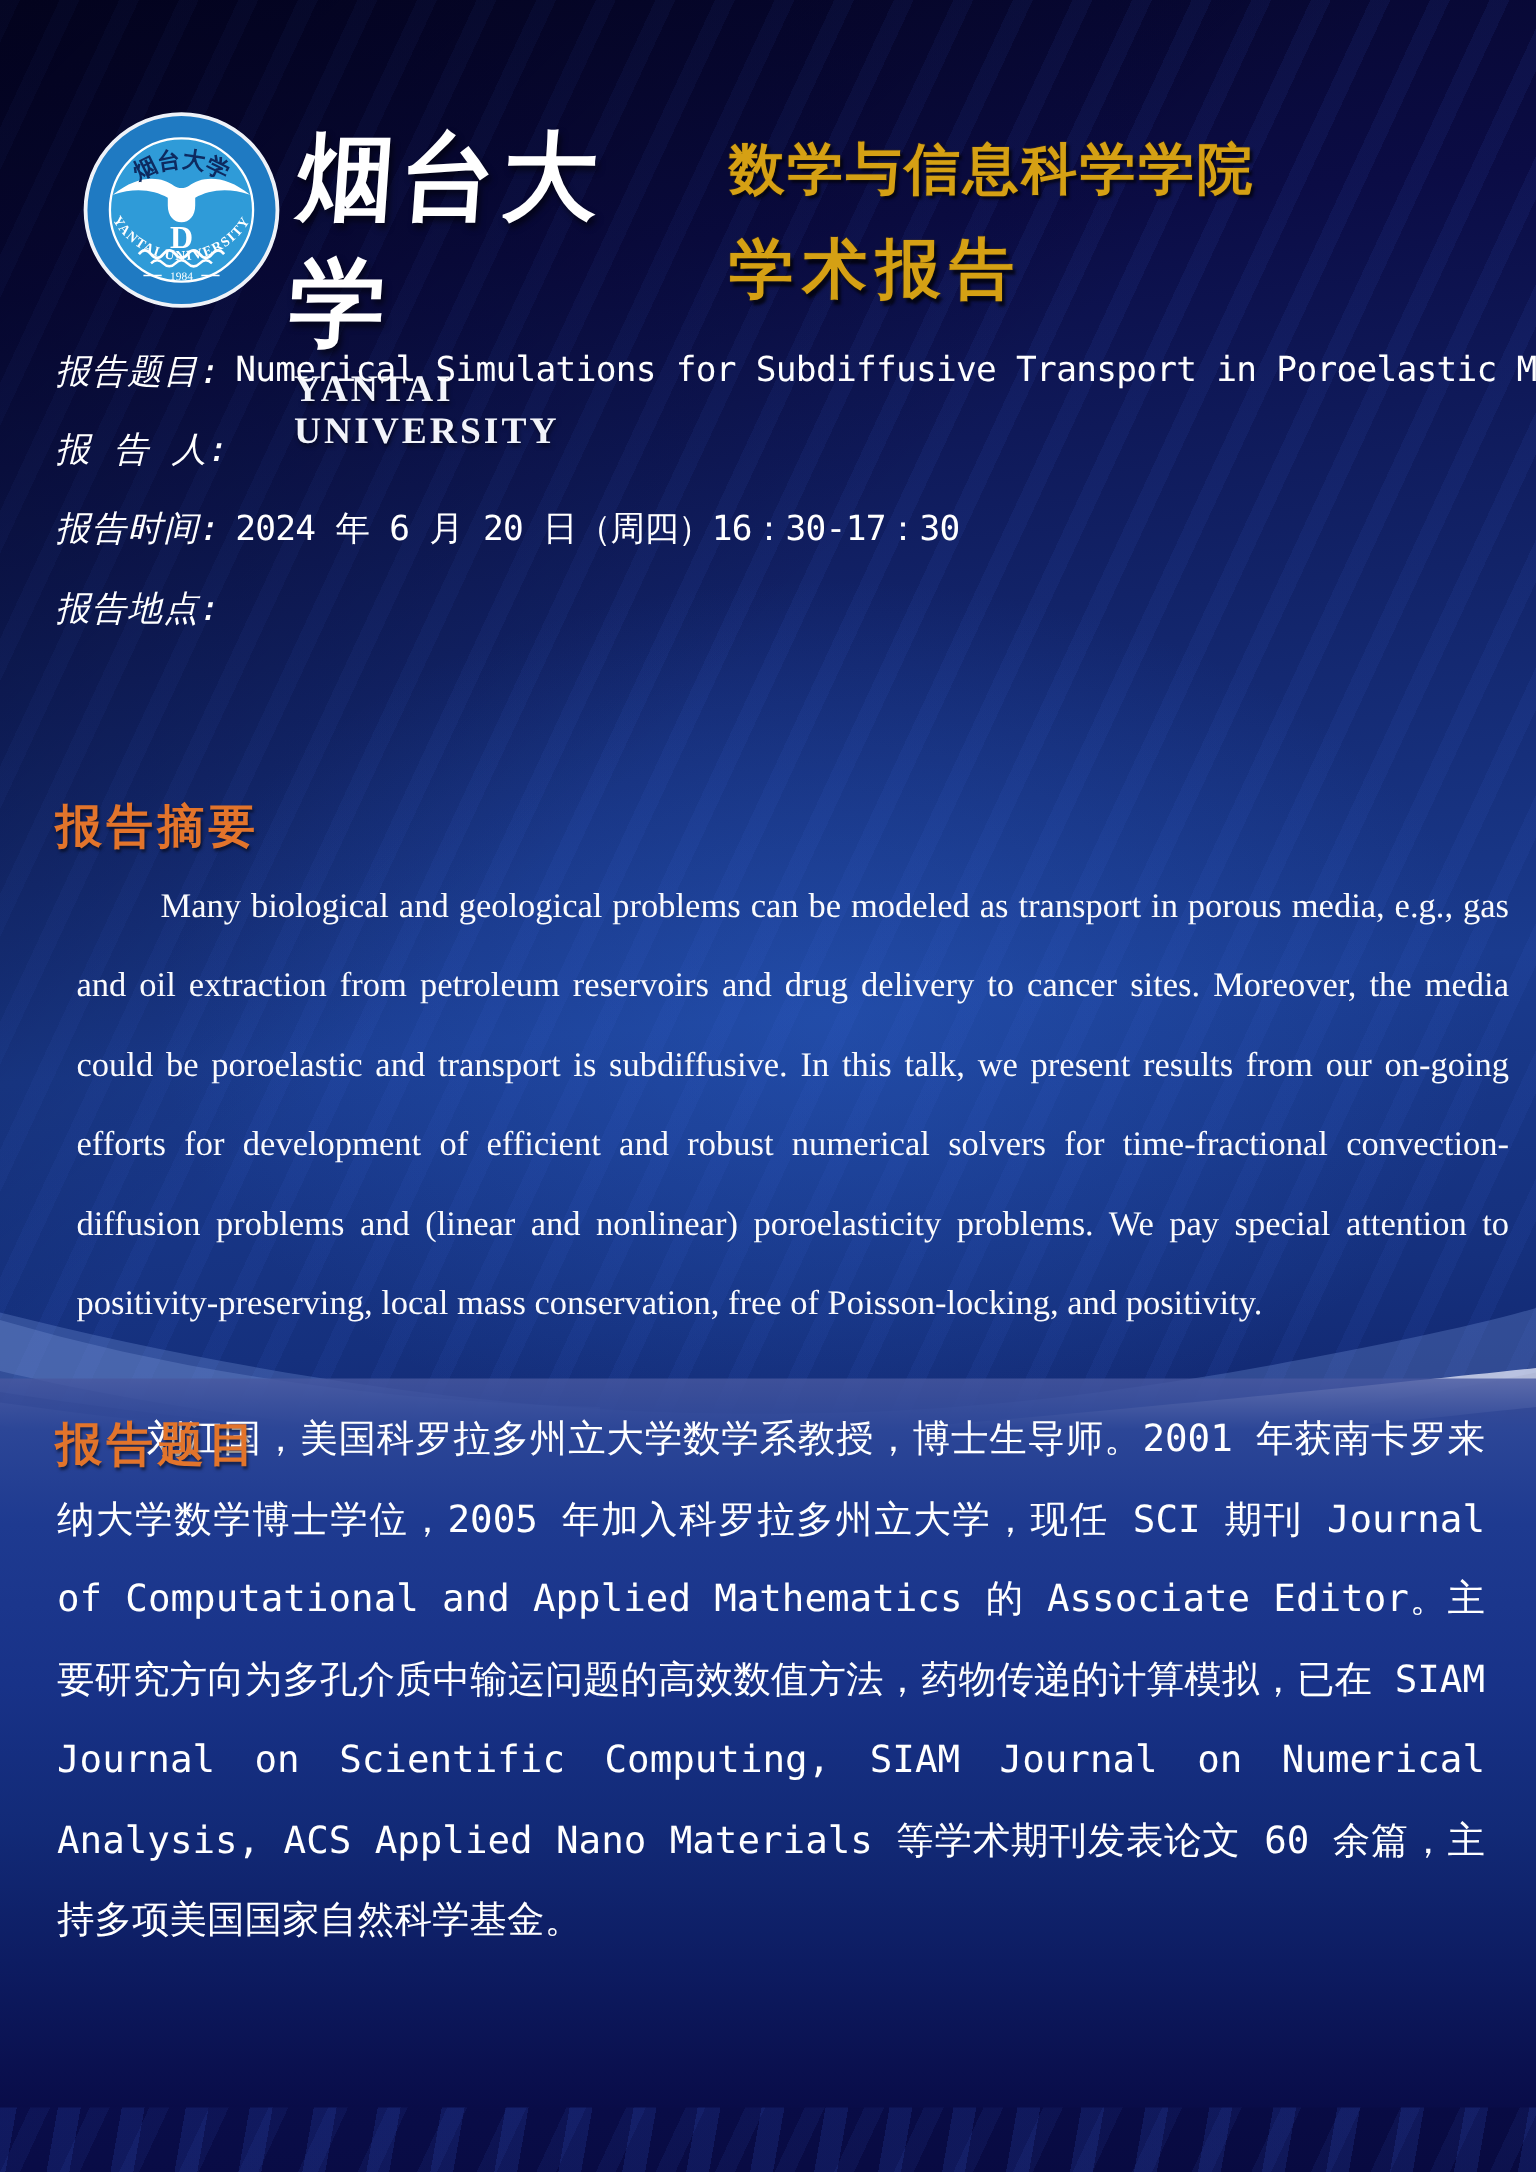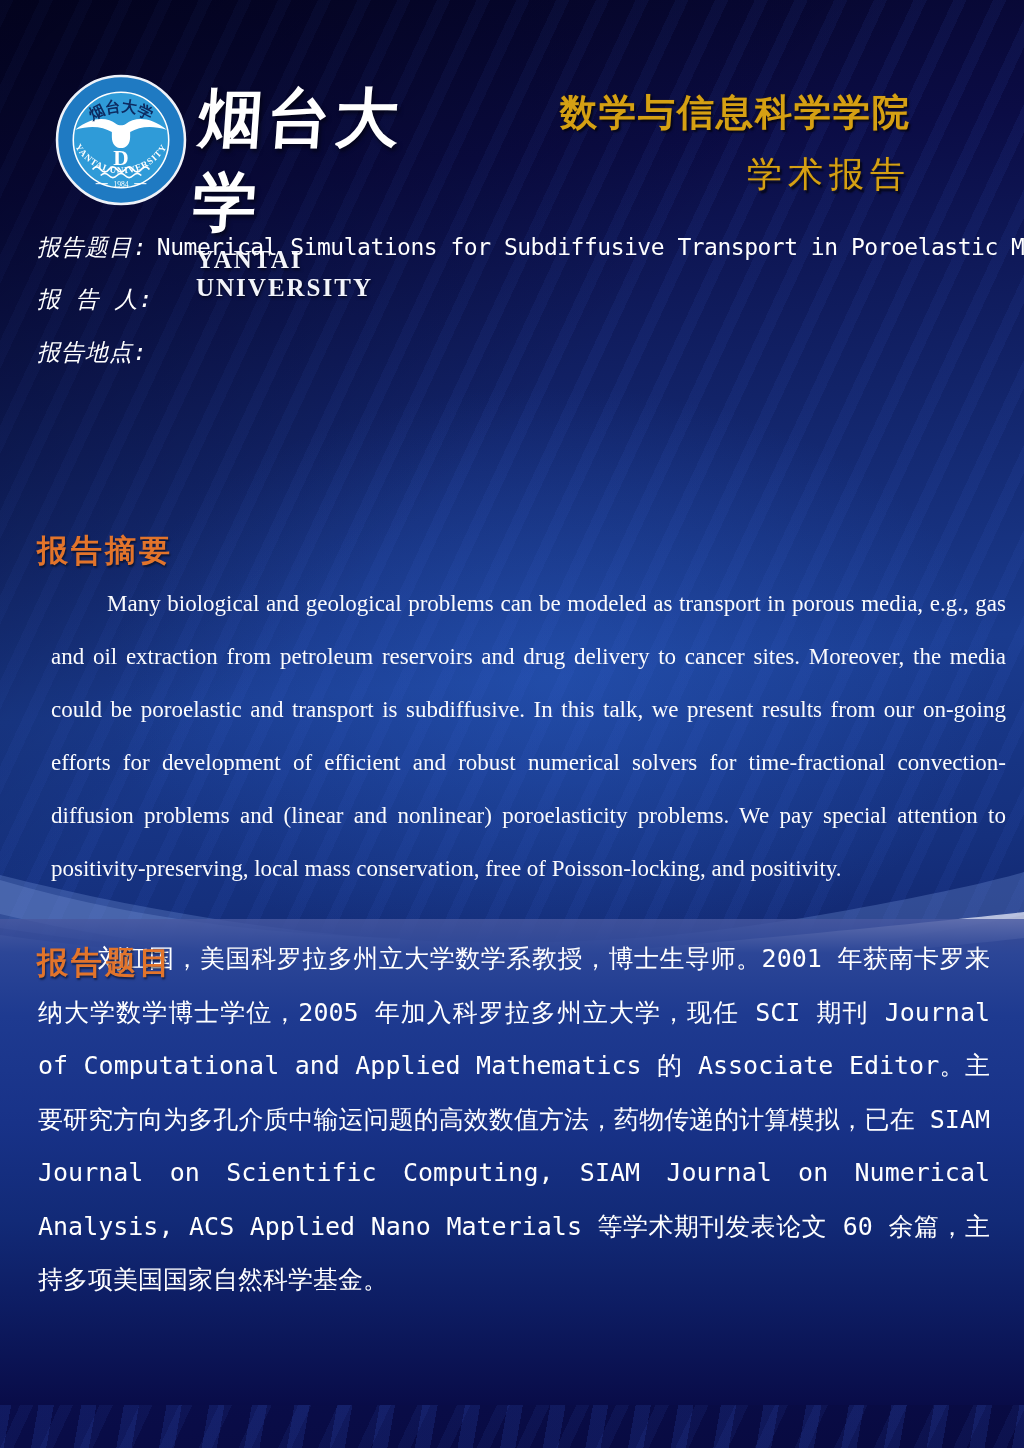--- a/index.html
+++ b/index.html
@@ -20,24 +20,24 @@
     background:repeating-linear-gradient(100deg,rgba(55,95,215,.16) 0 15px,rgba(0,0,0,0) 15px 42px);}
   .waves-svg{position:absolute;left:0;top:840px;width:1024px;height:200px;}
   
   .header{position:absolute;left:0;top:0;width:1024px;height:215px;}
   .logo{position:absolute;left:55px;top:74px;width:132px;height:132px;}
   .brand{position:absolute;left:196px;top:76px;width:260px;}
   .brand-cn{font-size:64px;font-weight:bold;letter-spacing:4px;line-height:84px;
     text-shadow:2px 3px 4px rgba(0,0,0,.55);transform:skewX(-4deg);}
   .brand-en{font-family:"Liberation Serif","DejaVu Serif",serif;font-size:25px;font-weight:bold;
     letter-spacing:2px;margin-top:2px;color:#f2f4fa;text-shadow:1px 2px 3px rgba(0,0,0,.55);}
-  .header-right{position:absolute;left:501px;top:88px;width:410px;text-align:right;}
+  .header-right{position:absolute;left:486px;top:88px;width:410px;text-align:left;}
   .college-name{font-size:37px;font-weight:bold;color:#d5a014;letter-spacing:2px;
     text-shadow:2px 2px 2px rgba(0,0,0,.65),0 0 1px #7a5a00;}
-  .poster-type{font-size:35px;font-weight:normal;color:#d5a014;letter-spacing:6px;margin-top:13px;
+  .poster-type{font-size:43px;font-weight:bold;color:#d5a014;letter-spacing:6px;margin-top:13px;
     text-shadow:2px 3px 2px rgba(0,0,0,.7),0 0 1px #7a5a00;}
   
   .info{position:absolute;left:37px;top:221px;right:24px;}
   .info-row{height:52.6px;display:flex;align-items:center;font-size:23px;
     font-family:"DejaVu Sans Mono","Liberation Mono",monospace;white-space:nowrap;}
   .info-label{letter-spacing:1px;font-style:italic;}
   .info-value{margin-left:9px;letter-spacing:-0.5px;}
   
   .section-heading{position:absolute;left:37px;font-size:31px;font-weight:bold;color:#e2742b;
     letter-spacing:3px;text-shadow:1px 2px 2px rgba(0,0,0,.5);}
@@ -116,20 +116,24 @@
 
   <div class="info">
     <div class="info-row">
       <span class="info-label">报告题目:</span>
       <span class="info-value">Numerical Simulations for Subdiffusive Transport in Poroelastic Media</span>
     </div>
     <div class="info-row">
       <span class="info-label">报 告 人:</span>
     </div>
     <div class="info-row">
+      <span class="info-label">报告时间:</span>
+      <span class="info-value">2024 年 6 月 20 日（周四）16：30-17：30</span>
+    </div>
+    <div class="info-row">
       <span class="info-label">报告地点:</span>
     </div>
   </div>
 
   <h2 class="section-heading" id="abstract-heading">报告摘要</h2>
   <p class="abstract-text">Many biological and geological problems can be modeled as transport in porous media, e.g., gas and oil extraction from petroleum reservoirs and drug delivery to cancer sites. Moreover, the media could be poroelastic and transport is subdiffusive. In this talk, we present results from our on-going efforts for development of efficient and robust numerical solvers for time-fractional convection-diffusion problems and (linear and nonlinear) poroelasticity problems. We pay special attention to positivity-preserving, local mass conservation, free of Poisson-locking, and positivity.</p>
 
   <h2 class="section-heading" id="bio-heading">报告题目</h2>
   <div class="bio-panel">
     <p class="bio-text">刘江国，美国科罗拉多州立大学数学系教授，博士生导师。2001 年获南卡罗来纳大学数学博士学位，2005 年加入科罗拉多州立大学，现任 SCI 期刊 Journal of Computational and Applied Mathematics 的 Associate Editor。主要研究方向为多孔介质中输运问题的高效数值方法，药物传递的计算模拟，已在 SIAM Journal on Scientific Computing, SIAM Journal on Numerical Analysis, ACS Applied Nano Materials 等学术期刊发表论文 60 余篇，主持多项美国国家自然科学基金。</p>

